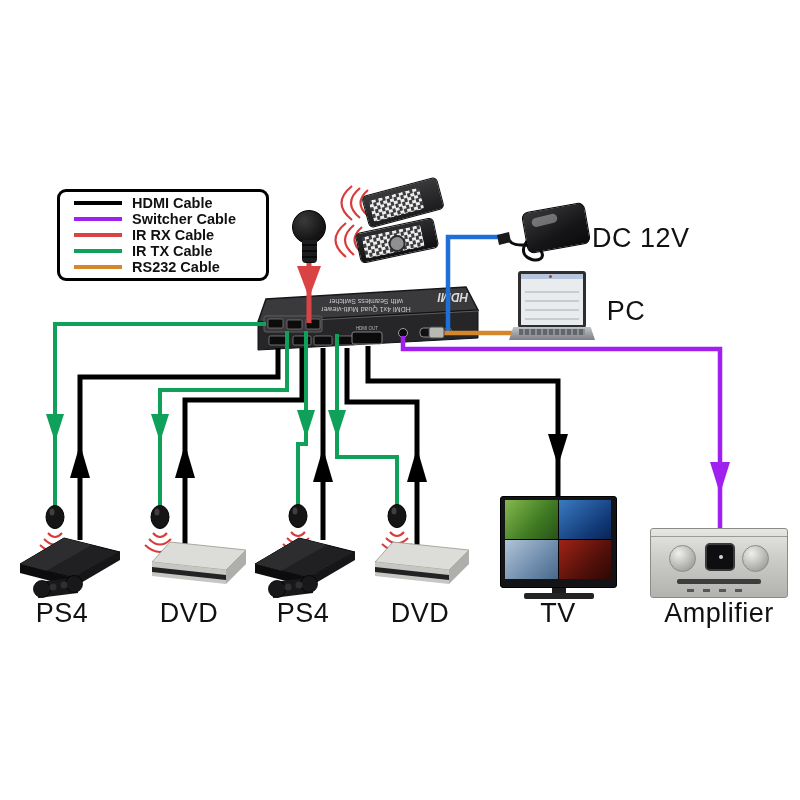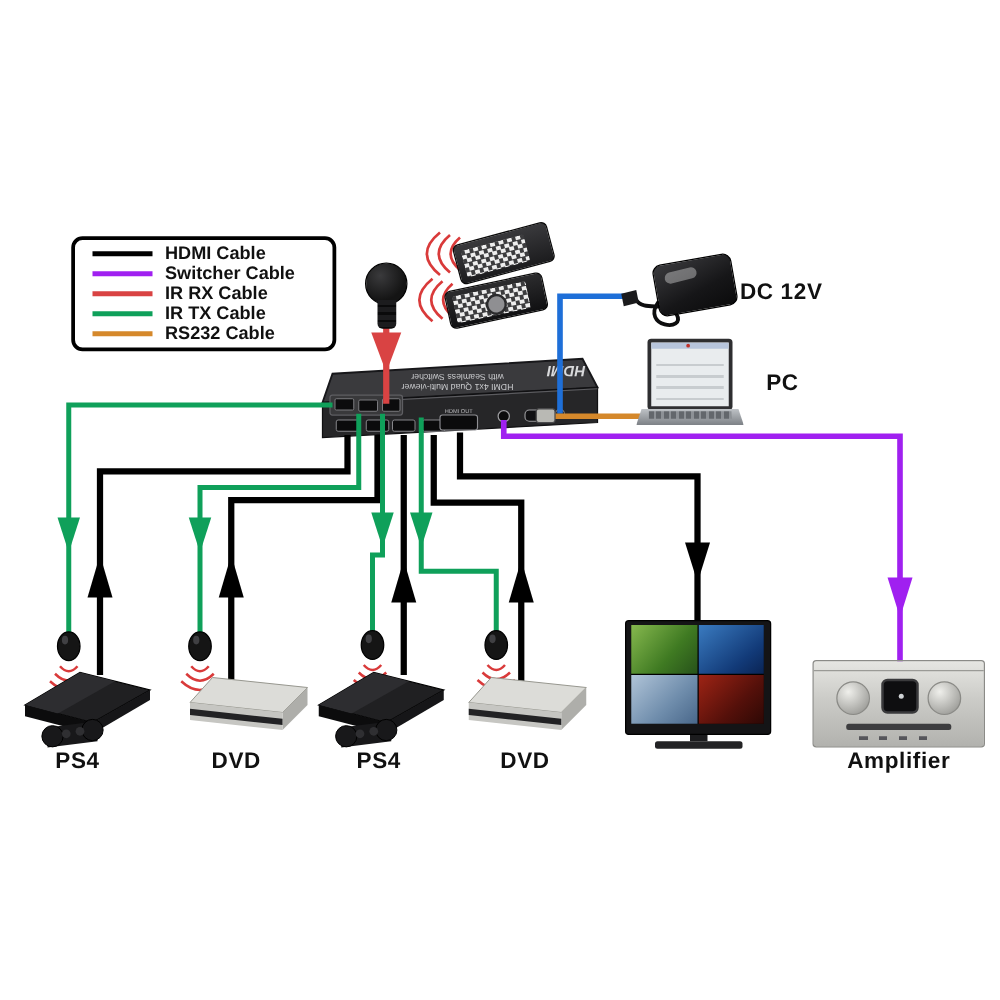--- a/index.html
+++ b/index.html
@@ -1,19 +1,19 @@
 <!DOCTYPE html>
 <html><head>
 <meta charset="utf-8">
 <style>
   html,body{margin:0;padding:0;background:#ffffff;font-family:"Liberation Sans",sans-serif;}
   #canvas{position:relative;width:800px;height:800px;background:#ffffff;overflow:hidden;}
   .abs{position:absolute;}
   svg{display:block;}
-  .lbl{position:absolute;font-weight:bold;color:#111;font-size:18px;text-align:center;letter-spacing:0.5px;}
+  .lbl{position:absolute;font-weight:normal;color:#111;font-size:27px;text-align:center;letter-spacing:0.5px;}
   
   .legend{position:absolute;left:57px;top:189px;width:212px;height:92px;border:3px solid #000;border-radius:9px;background:#fff;
           display:flex;flex-direction:column;justify-content:center;padding:4px 0 4px 13px;box-sizing:border-box;}
   .legend-row{display:flex;align-items:center;gap:9px;}
   .legend-label{font-size:14.5px;font-weight:bold;color:#111;white-space:nowrap;}
   
   .ir-dome{position:absolute;left:292px;top:210px;width:34px;height:34px;border-radius:50%;
            background:radial-gradient(circle at 35% 30%,#3a3a3c,#141414 65%);border:1px solid #000;box-sizing:border-box;}
   .ir-stalk{position:absolute;left:302px;top:240px;width:15px;height:23px;background:
             repeating-linear-gradient(180deg,#1c1c1e 0 4px,#0a0a0b 4px 6px);border-radius:0 0 4px 4px;}
@@ -303,15 +303,16 @@
       <div class="amp-dot"></div>
     </div>
     <div class="amp-slot"></div>
     <div class="amp-btns"></div>
   </div>
 
   <div class="lbl" style="left:12px;top:598px;width:100px;">PS4</div>
   <div class="lbl" style="left:139px;top:598px;width:100px;">DVD</div>
   <div class="lbl" style="left:253px;top:598px;width:100px;">PS4</div>
   <div class="lbl" style="left:370px;top:598px;width:100px;">DVD</div>
+  <div class="lbl" style="left:508px;top:598px;width:100px;">TV</div>
   <div class="lbl" style="left:634px;top:598px;width:170px;">Amplifier</div>
 
 </div>
 
 </body></html>

